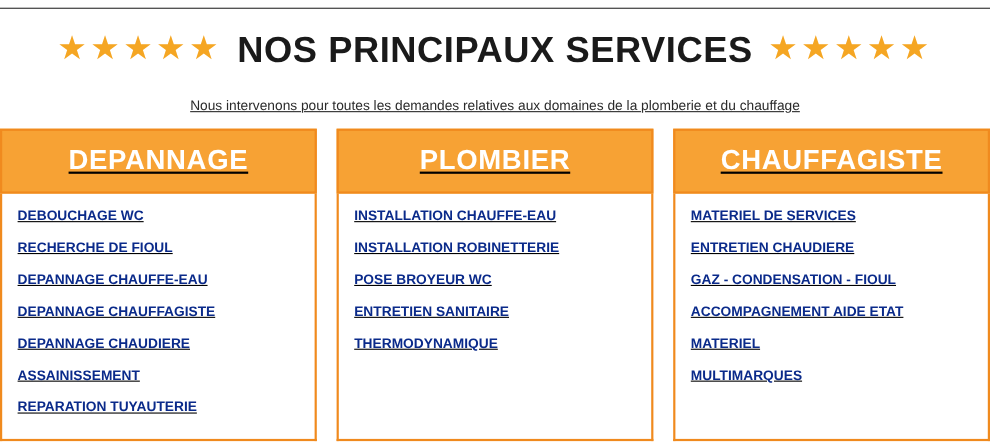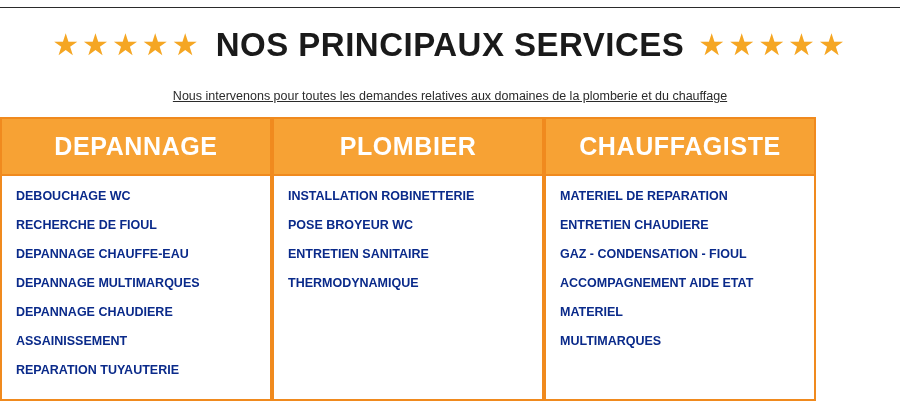--- a/index.html
+++ b/index.html
@@ -57,25 +57,26 @@
   .subtitle {
     margin-top: 25px;
     font-size: 12.5px;
     color: #2b2b2b;
     text-decoration: underline;
   }
   .columns {
     position: absolute;
     top: 117px;
     left: 0;
-    width: 816px;
+    width: 900px;
     display: flex;
     justify-content: space-between;
     padding: 0 0px;
     box-sizing: border-box;
+    text-decoration: underline;
   }
   .card {
     width: 288px;
     box-sizing: border-box;
     background: #ffffff;
   }
   .card-head {
     background: #f7a234;
     border: 2px solid #f08a1e;
     height: 55px;
@@ -138,49 +139,50 @@
 
     <div class="card">
       <div class="card-head">
         <span>DEPANNAGE</span>
       </div>
       <div class="card-body">
         <ul>
           <li>DEBOUCHAGE WC</li>
           <li>RECHERCHE DE FIOUL</li>
           <li>DEPANNAGE CHAUFFE-EAU</li>
-          <li>DEPANNAGE MULTIMARQUES</li>
+          <li>DEPANNAGE CHAUFFAGISTE</li>
           <li>DEPANNAGE CHAUDIERE</li>
           <li>ASSAINISSEMENT</li>
           <li>REPARATION TUYAUTERIE</li>
         </ul>
       </div>
     </div>
 
     <div class="card">
       <div class="card-head">
         <span>PLOMBIER</span>
       </div>
       <div class="card-body">
         <ul>
+          <li class="indent-1">INSTALLATION CHAUFFE-EAU</li>
           <li class="indent-2">INSTALLATION ROBINETTERIE</li>
           <li>POSE BROYEUR WC</li>
           <li>ENTRETIEN SANITAIRE</li>
           <li>THERMODYNAMIQUE</li>
         </ul>
       </div>
     </div>
 
     <div class="card">
       <div class="card-head">
         <span>CHAUFFAGISTE</span>
       </div>
       <div class="card-body">
         <ul>
-          <li class="indent-1">MATERIEL DE REPARATION</li>
+          <li class="indent-1">MATERIEL DE SERVICES</li>
           <li>ENTRETIEN CHAUDIERE</li>
           <li>GAZ - CONDENSATION - FIOUL</li>
           <li class="indent-1">ACCOMPAGNEMENT AIDE ETAT</li>
           <li>MATERIEL</li>
           <li>MULTIMARQUES</li>
         </ul>
       </div>
     </div>
 
   </div>

